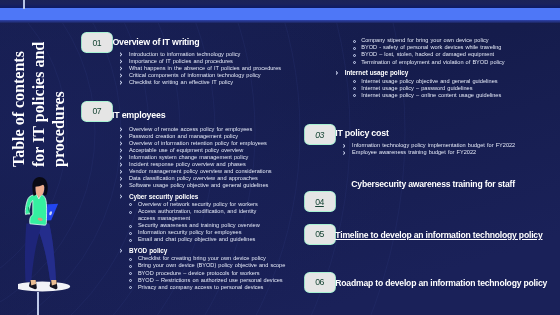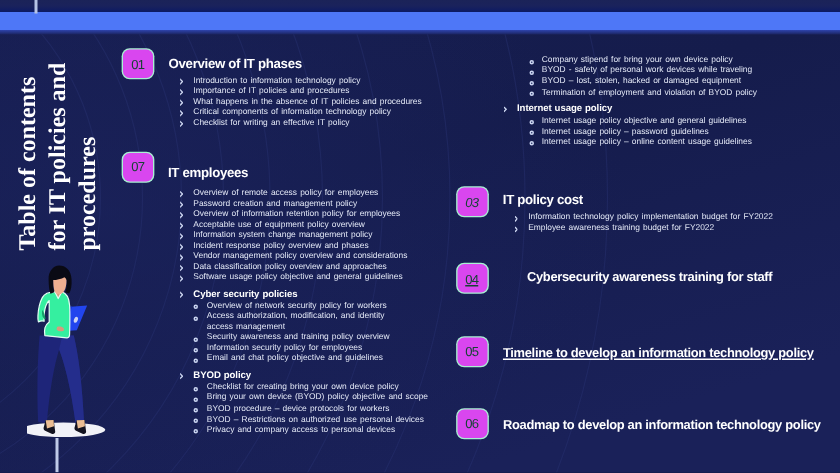--- a/index.html
+++ b/index.html
@@ -12,22 +12,22 @@
   .underband{position:absolute;left:0;top:19.5px;width:560px;height:3px;
              background:linear-gradient(180deg,#2f44ad 0%,#1b2460 100%);}
   .pole-top{position:absolute;left:23.2px;top:0px;width:1.8px;height:9px;background:#b6c4e6;}
   .pole-bot{position:absolute;left:37.4px;top:292px;width:1.5px;height:23px;background:#bfcae8;}
 
   .sidetitle{position:absolute;left:0;top:0;width:110px;height:315px;}
   .rot{position:absolute;transform-origin:0 0;transform:rotate(-90deg);
      white-space:nowrap;color:#ffffff;font-family:"Liberation Serif",serif;
      font-size:16px;line-height:1;font-weight:bold;}
 
-  .badge{position:absolute;width:19px;height:19px;border-radius:4.5px;
-     background:#d946ef;box-shadow:0 0 0 0.9px #a8f2d2;
+  .badge{position:absolute;width:29px;height:19px;border-radius:4.5px;
+     background:#e5e5e5;box-shadow:0 0 0 0.9px #a8f2d2;
      display:flex;align-items:center;justify-content:center;
      color:#154433;font-size:8.7px;font-weight:400;letter-spacing:-0.5px;
      padding-right:0.5px;}
 
   .sechead{position:absolute;color:#fff;font-weight:bold;font-size:8.85px;
      letter-spacing:-0.22px;white-space:nowrap;line-height:1;}
   .bigtitle{position:absolute;color:#fff;font-weight:bold;font-size:8.6px;
      letter-spacing:-0.2px;white-space:nowrap;line-height:1;}
 
   .list{position:absolute;}
@@ -128,21 +128,21 @@
     <path d="M20.0 42.0 C21.8 41.4 23.6 41.8 24.4 42.8 C25.1 43.7 24.6 44.8 23.3 44.9 C21.8 45.0 20.4 44.5 19.7 43.6 Z" fill="#D89A7E"></path>
 
     <path d="M14.4 10.4 C14.2 4.8 17.6 1.0 21.4 1.0 C25.8 1.0 29.4 4.1 29.7 10.1 C30.0 14.4 29.3 17.6 28.1 19.6 L25.4 18.8 C26.4 16.3 26.8 13.1 26.4 10.5 L17.6 10.5 C17.2 13.5 17.4 16.3 18.2 18.8 L15.6 19.9 C14.6 17.1 14.5 13.6 14.4 10.4 Z" fill="#0A0A14"></path>
 
     <path d="M17.5 10.4 C17.5 7.1 19.0 5.1 21.6 5.1 C24.4 5.1 26.2 7.1 26.3 10.7 C26.4 14.7 25.4 18.3 23.4 19.5 C21.6 20.6 19.4 20.1 18.4 18.1 C17.7 16.4 17.5 13.3 17.5 10.4 Z" fill="#EFAE90"></path>
 
     <path d="M15.8 11.3 C15.4 5.7 17.8 1.9 21.6 1.9 C25.6 1.9 28.2 4.9 28.4 10.1 C28.5 11.5 28.3 12.6 28.0 13.3 C27.2 11.3 26.2 9.7 25.0 8.8 C22.6 10.1 19.0 10.9 16.6 10.7 Z" fill="#0A0A14"></path>
   </svg>
 
   <div class="badge" style="left:82.3px;top:33.4px;">01</div>
-  <div class="sechead" style="left:112.4px;top:37.6px;">Overview of IT phases</div>
+  <div class="sechead" style="left:112.4px;top:37.6px;">Overview of IT writing</div>
   <div class="list">
     <div class="li l1" style="left:119.8px;top:50.75px;">
         <span class="mk"></span>
         <span class="tx">Introduction to information technology policy</span>
       </div>
     <div class="li l1" style="left:119.8px;top:57.80px;">
         <span class="mk"></span>
         <span class="tx">Importance of IT policies and procedures</span>
       </div>
     <div class="li l1" style="left:119.8px;top:64.85px;">
@@ -288,21 +288,21 @@
     <div class="li l1" style="left:343.0px;top:142.25px;">
         <span class="mk"></span>
         <span class="tx">Information technology policy implementation budget for FY2022</span>
       </div>
     <div class="li l1" style="left:343.0px;top:149.30px;">
         <span class="mk"></span>
         <span class="tx">Employee awareness training budget for FY2022</span>
       </div>
   </div>
 
-  <div class="badge" style="left:305.0px;top:176px;text-decoration:underline;">04</div>
+  <div class="badge" style="left:305.0px;top:192px;text-decoration:underline;">04</div>
   <div class="bigtitle" style="left:335.3px;top:180.3px;margin-left:16px;">Cybersecurity awareness training for staff</div>
 
   <div class="badge" style="left:305.0px;top:224.8px;">05</div>
   <div class="bigtitle" style="left:335.3px;top:230.9px;text-decoration:underline;">Timeline to develop an information technology policy</div>
 
   <div class="badge" style="left:305.0px;top:272.9px;">06</div>
   <div class="bigtitle" style="left:335.3px;top:279.0px;">Roadmap to develop an information technology policy</div>
 </div>
 
 </body></html>

